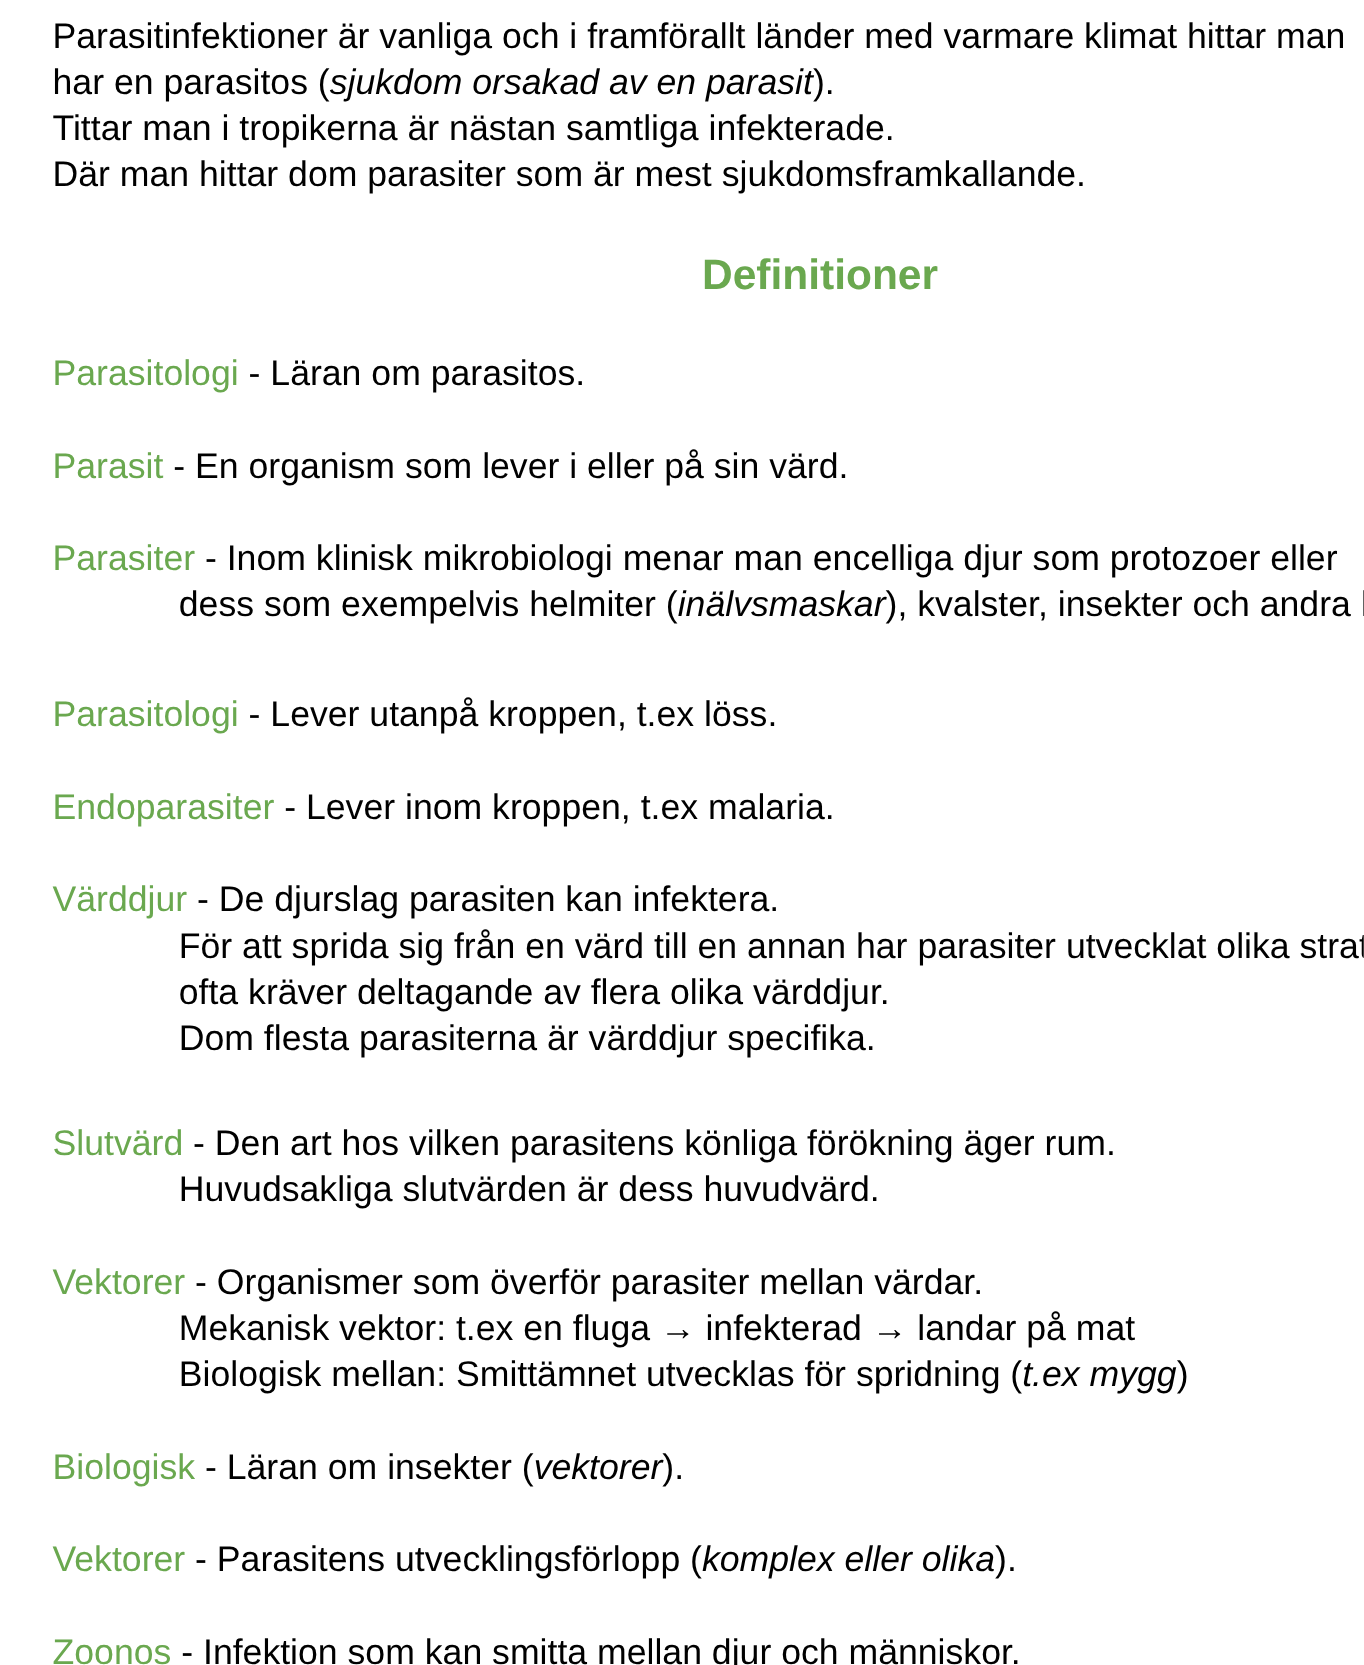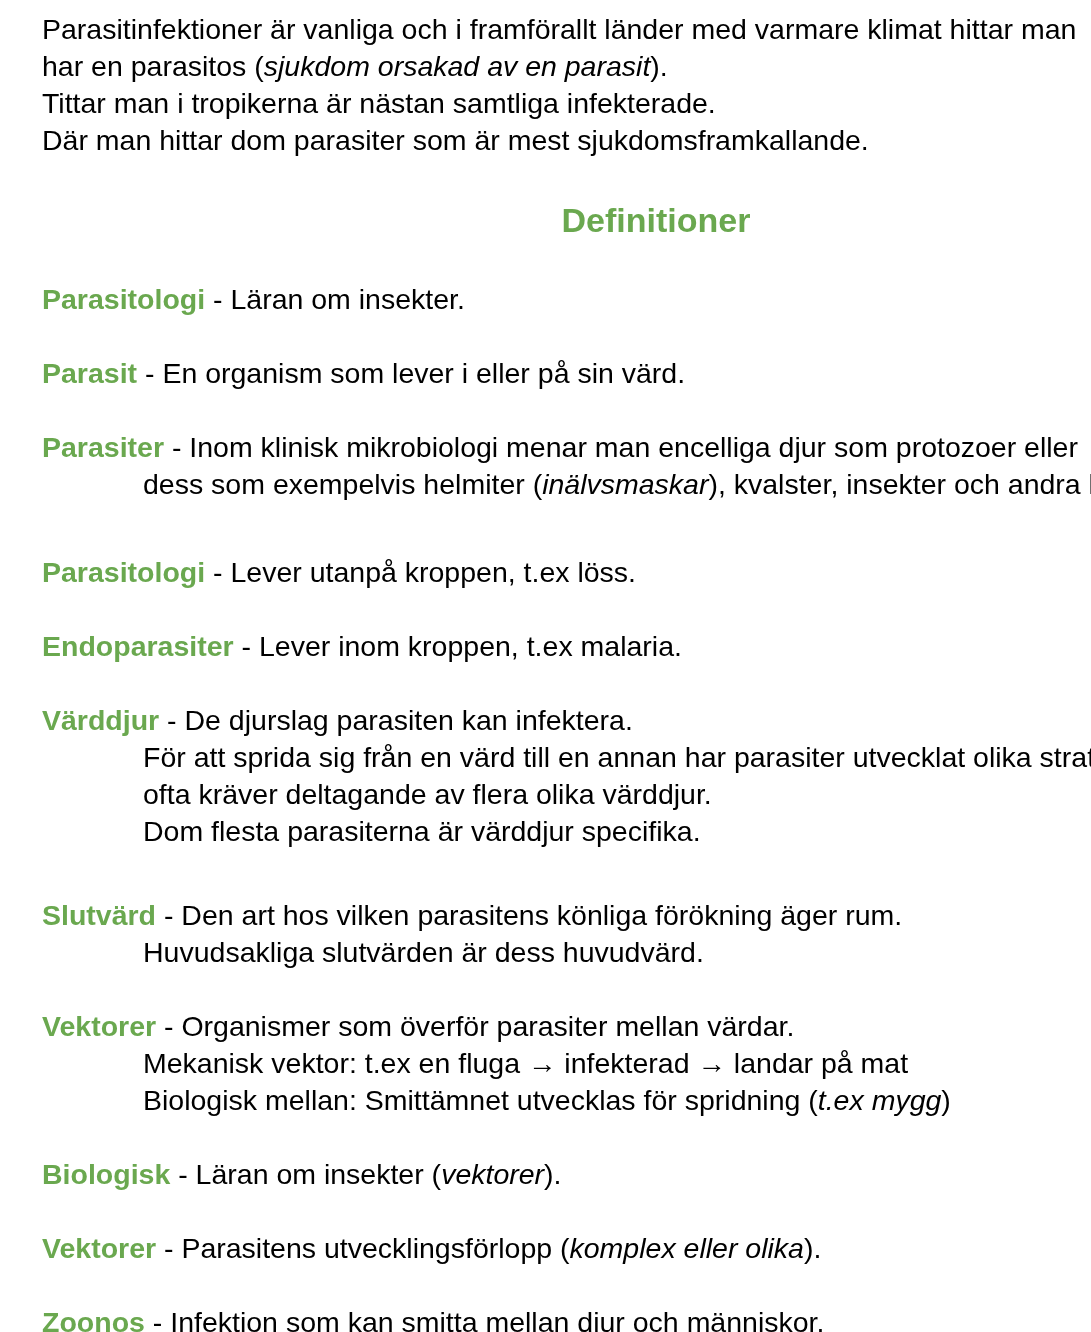--- a/index.html
+++ b/index.html
@@ -22,21 +22,21 @@
   .line {
     height: 37px;
     white-space: nowrap;
   }
   .indent { padding-left: 101px; }
   .sp    { height: 37px; }
   .sp-lg { height: 51px; }
   .sp-md { height: 47px; }
   .term {
     color: #6aa84f;
-    font-weight: bold;
+    font-weight: normal;
   }
   .title {
     width: 100%;
     height: 48px;
     line-height: 48px;
     text-align: center;
     color: #6aa84f;
     font-weight: bold;
     font-size: 34px;
     white-space: nowrap;
@@ -52,21 +52,21 @@
   <div class="line"><span>har en parasitos (</span><em>sjukdom orsakad av en parasit</em><span>).</span></div>
   <div class="line">Tittar man i tropikerna är nästan samtliga infekterade.</div>
   <div class="line">Där man hittar dom parasiter som är mest sjukdomsframkallande.</div>
 
   <div class="sp"></div>
 
   <div class="title">Definitioner</div>
 
   <div class="sp"></div>
 
-  <div class="line"><span class="term">Parasitologi</span><span> - </span><span>Läran om insekter.</span></div>
+  <div class="line"><span class="term">Parasitologi</span><span> - </span><span>Läran om parasitos.</span></div>
   <div class="sp"></div>
 
   <div class="line"><span class="term">Parasit</span><span> - </span><span>En organism som lever i eller på sin värd.</span></div>
   <div class="sp"></div>
 
   <div class="line"><span class="term">Parasiter</span><span> - </span><span>Inom klinisk mikrobiologi menar man encelliga djur som protozoer eller</span></div>
   <div class="line indent"><span>dess som exempelvis helmiter (</span><em>inälvsmaskar</em><span>), kvalster, insekter och andra leddjur</span></div>
   <div class="sp-lg"></div>
 
   <div class="line"><span class="term">Parasitologi</span><span> - </span><span>Lever utanpå kroppen, t.ex löss.</span></div>

